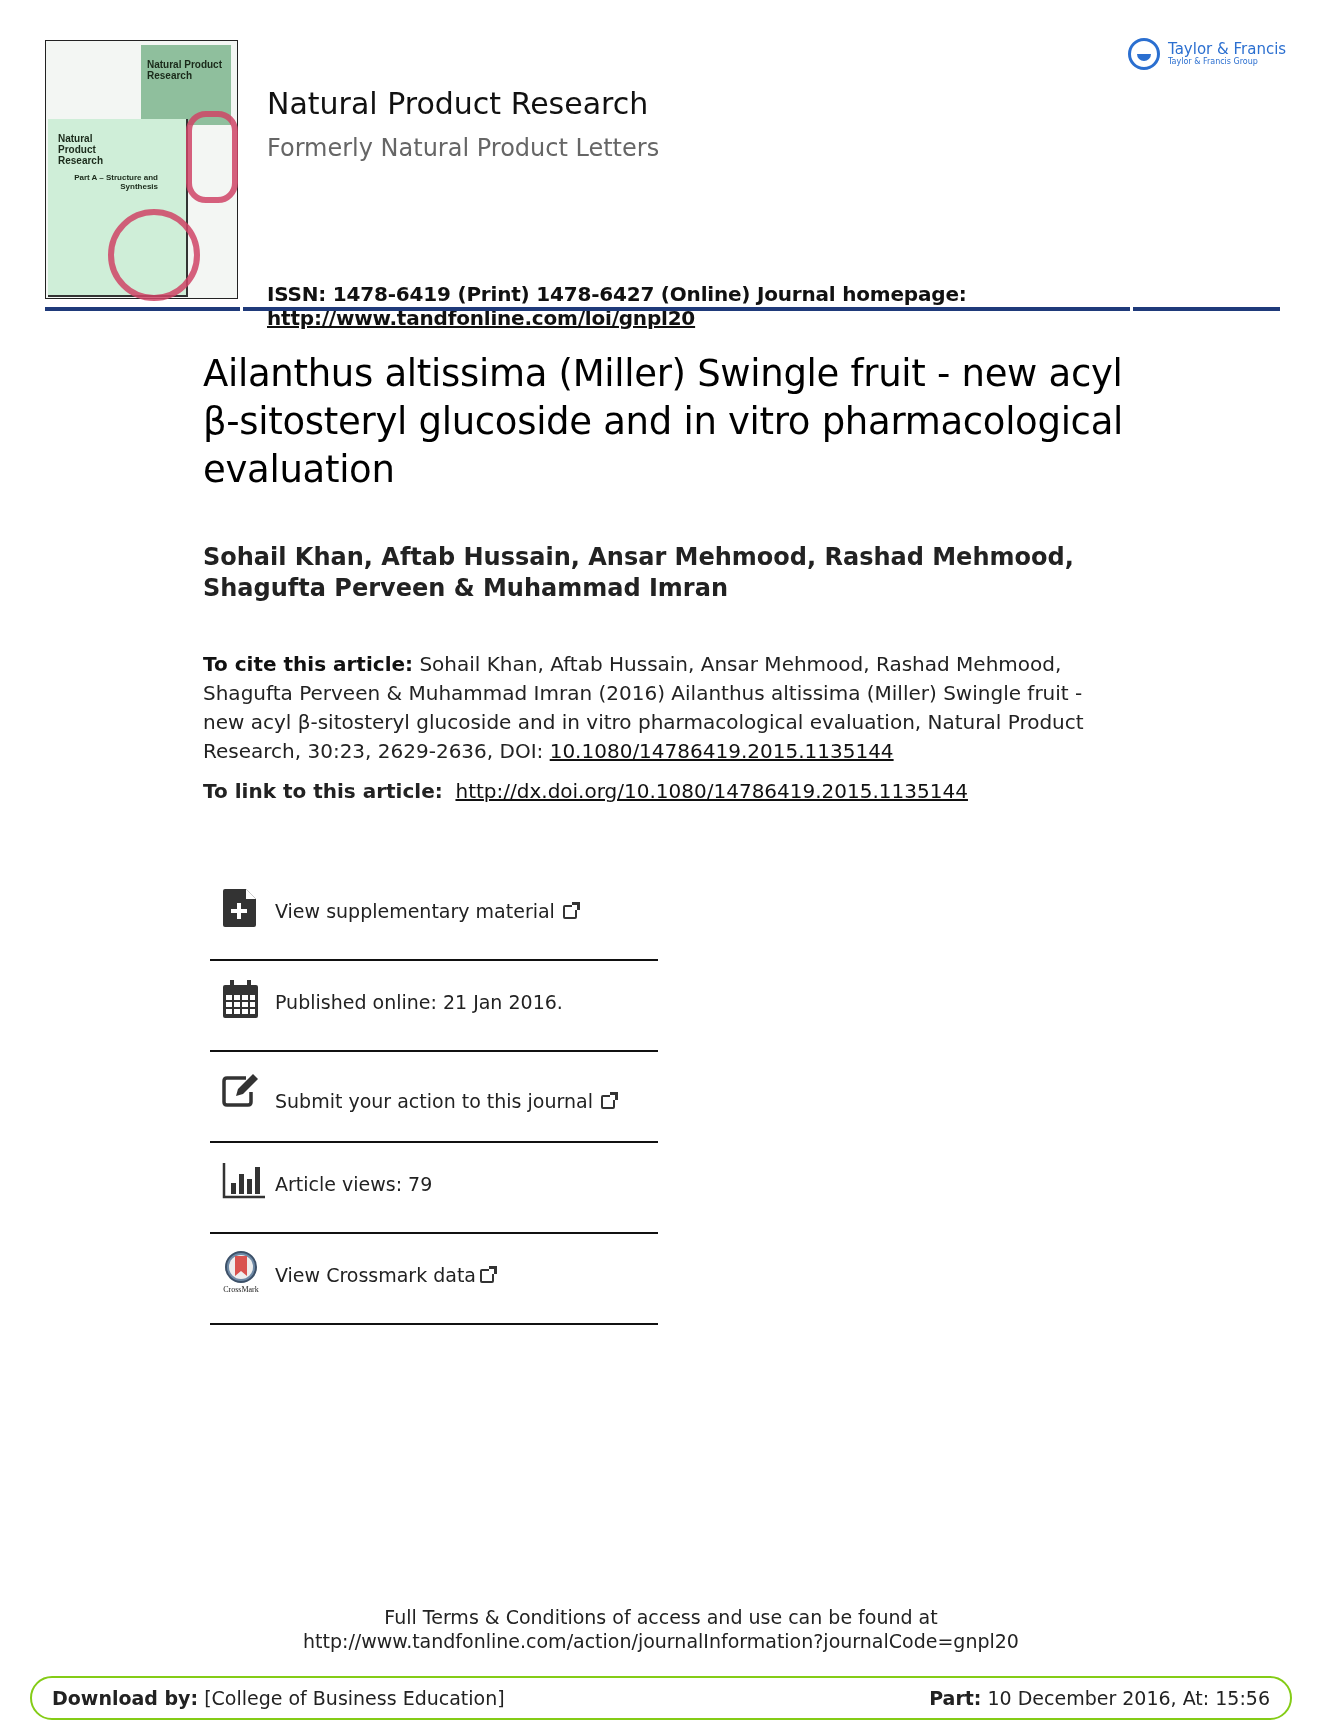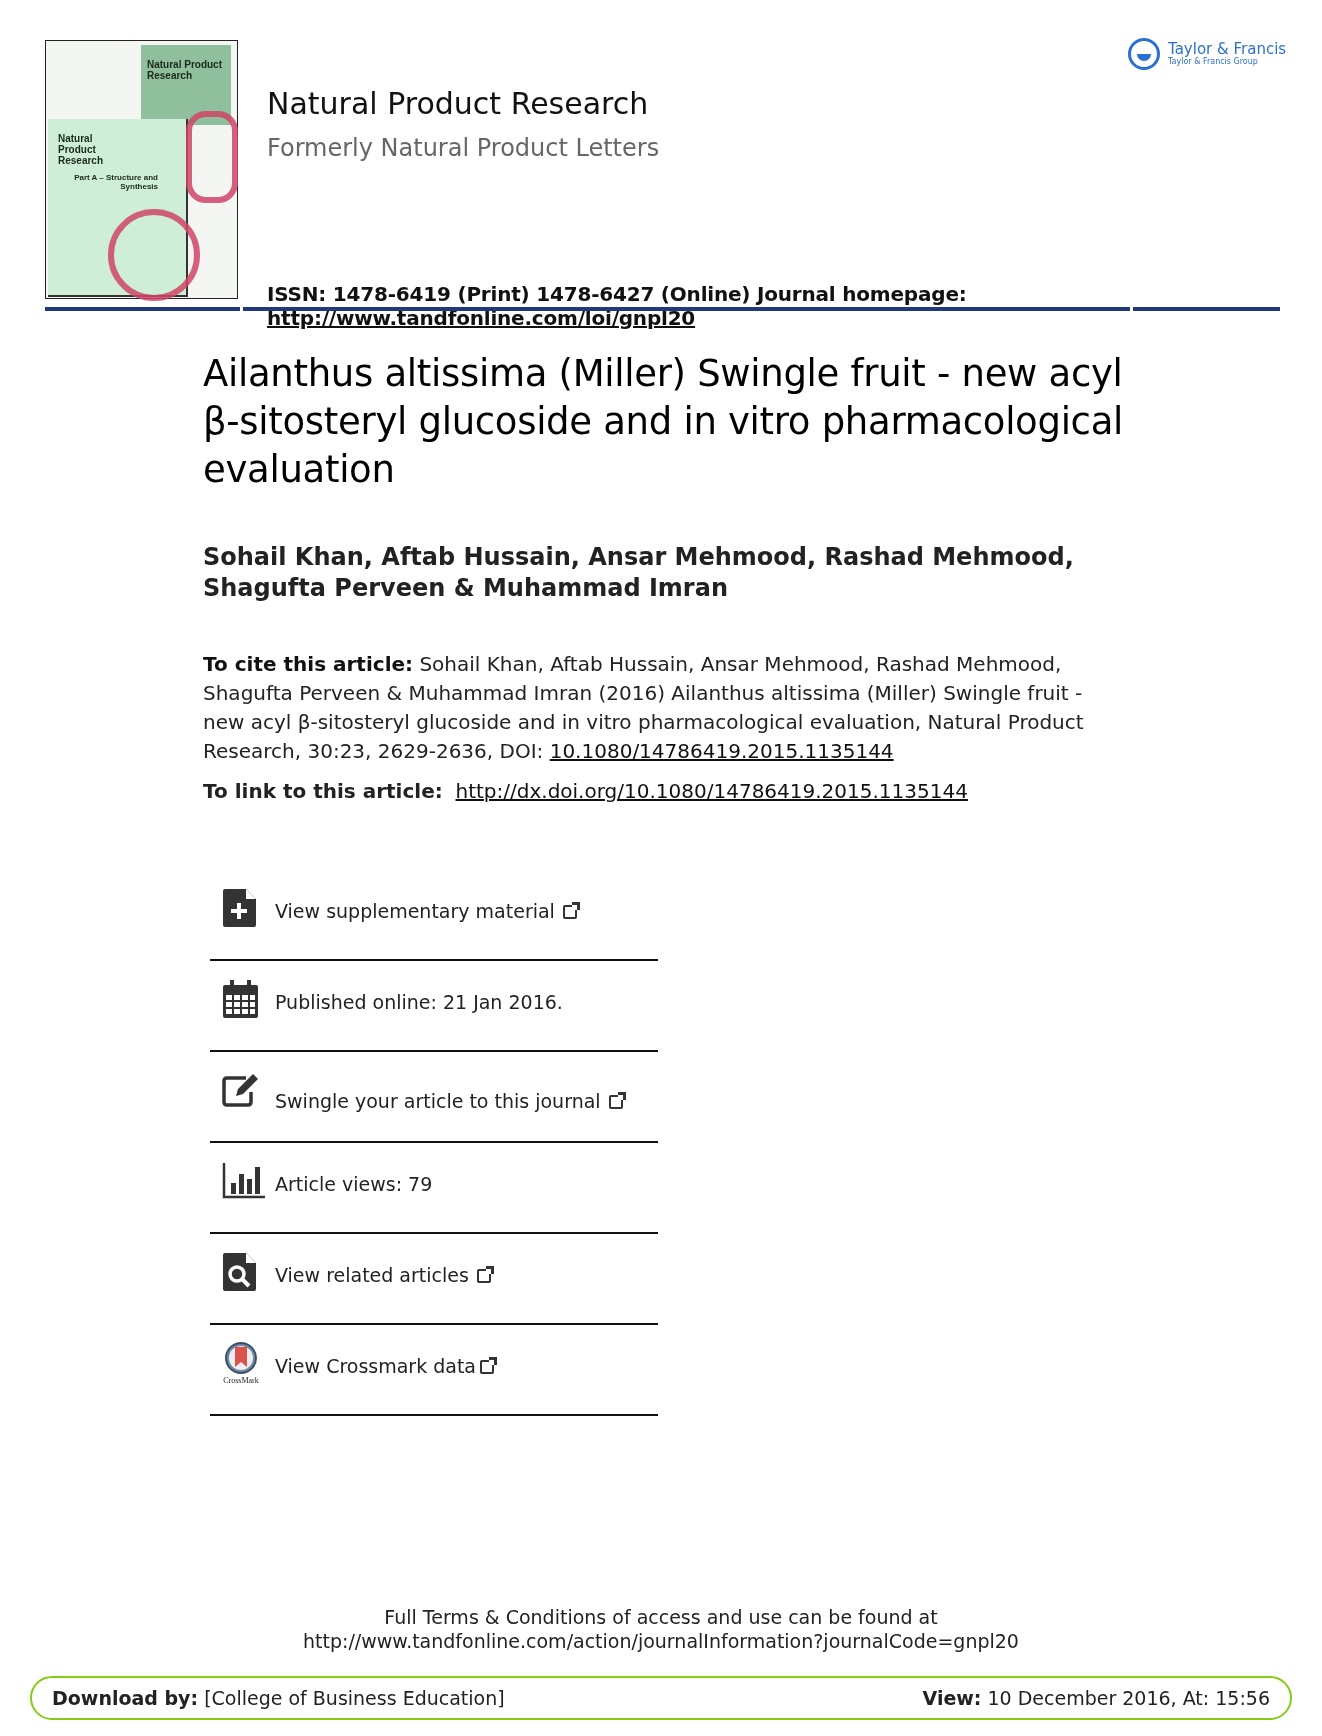--- a/index.html
+++ b/index.html
@@ -117,40 +117,31 @@
           <rect x="28" y="30" width="5" height="5"></rect>
       </g>
     </svg>
     <span class="lbl">Published online: 21 Jan 2016.</span>
   </div>
   <div class="row">
     <svg class="ico" viewBox="0 0 38 40">
       <path d="M24 8 H5 Q2 8 2 11 V32 Q2 35 5 35 H26 Q29 35 29 32 V22" fill="none" stroke="#333" stroke-width="3.5"></path>
       <path d="M14 26 L16 19 L31 4 L36 9 L21 24 Z" fill="#333"></path>
     </svg>
-    <span class="lbl" style="top:38px;"><span>Swingle your article to this journal</span><span class="ext"></span></span>
+    <span class="lbl" style="top:38px;"><span>Submit your action to this journal</span><span class="ext"></span></span>
   </div>
   <div class="row">
     <svg class="ico" viewBox="0 0 44 40" style="width:44px;">
       <path d="M2 2 V36 H43" fill="none" stroke="#333" stroke-width="2.5"></path>
       <rect x="9" y="22" width="5" height="11" fill="#333"></rect>
         <rect x="17" y="13" width="5" height="20" fill="#333"></rect>
         <rect x="25" y="18" width="5" height="15" fill="#333"></rect>
         <rect x="33" y="6" width="5" height="27" fill="#333"></rect>
     </svg>
     <span class="lbl">Article views: 79</span>
-  </div>
-  <div class="row">
-    <svg class="ico" viewBox="0 0 38 40">
-      <path d="M1 3 Q1 1 3 1 H24 L34 11 V37 Q34 39 32 39 H3 Q1 39 1 37 Z" fill="#333"></path>
-      <path d="M24 1 V11 H34" fill="#fff"></path>
-      <circle cx="15" cy="22" r="7" fill="none" stroke="#fff" stroke-width="3.5"></circle>
-      <path d="M20 27 L27 34" stroke="#fff" stroke-width="4"></path>
-    </svg>
-    <span class="lbl"><span>View related articles</span><span class="ext"></span></span>
   </div>
   <div class="row">
     <svg class="ico" viewBox="0 0 42 44" style="width:42px;height:44px;top:16px;left:10px;">
       <circle cx="21" cy="17" r="15" fill="#6f8aa6" stroke="#3c5068" stroke-width="2"></circle>
       <circle cx="21" cy="17" r="12" fill="#eee"></circle>
       <path d="M15 6 H27 V26 L21 21 L15 26 Z" fill="#d9534f"></path>
       <text x="21" y="42" font-size="8" text-anchor="middle" fill="#222" font-family="Liberation Serif, serif">CrossMark</text>
     </svg>
     <span class="lbl"><span>View Crossmark data</span><span class="ext" style="margin-left:4px;"></span></span>
   </div>
@@ -158,15 +149,15 @@
 
 <div class="abs terms">
   <div>Full Terms &amp; Conditions of access and use can be found at</div>
   <div>http://www.tandfonline.com/action/journalInformation?journalCode=gnpl20</div>
 </div>
 <div class="abs dlbox">
   <div class="abs dl-left">
     <b>Download by:</b><span> [College of Business Education]</span>
   </div>
   <div class="abs dl-right">
-    <b>View:</b><span> 10 December 2016, At: 15:56</span>
+    <b>Part:</b><span> 10 December 2016, At: 15:56</span>
   </div>
 </div>
 
 </body></html>

